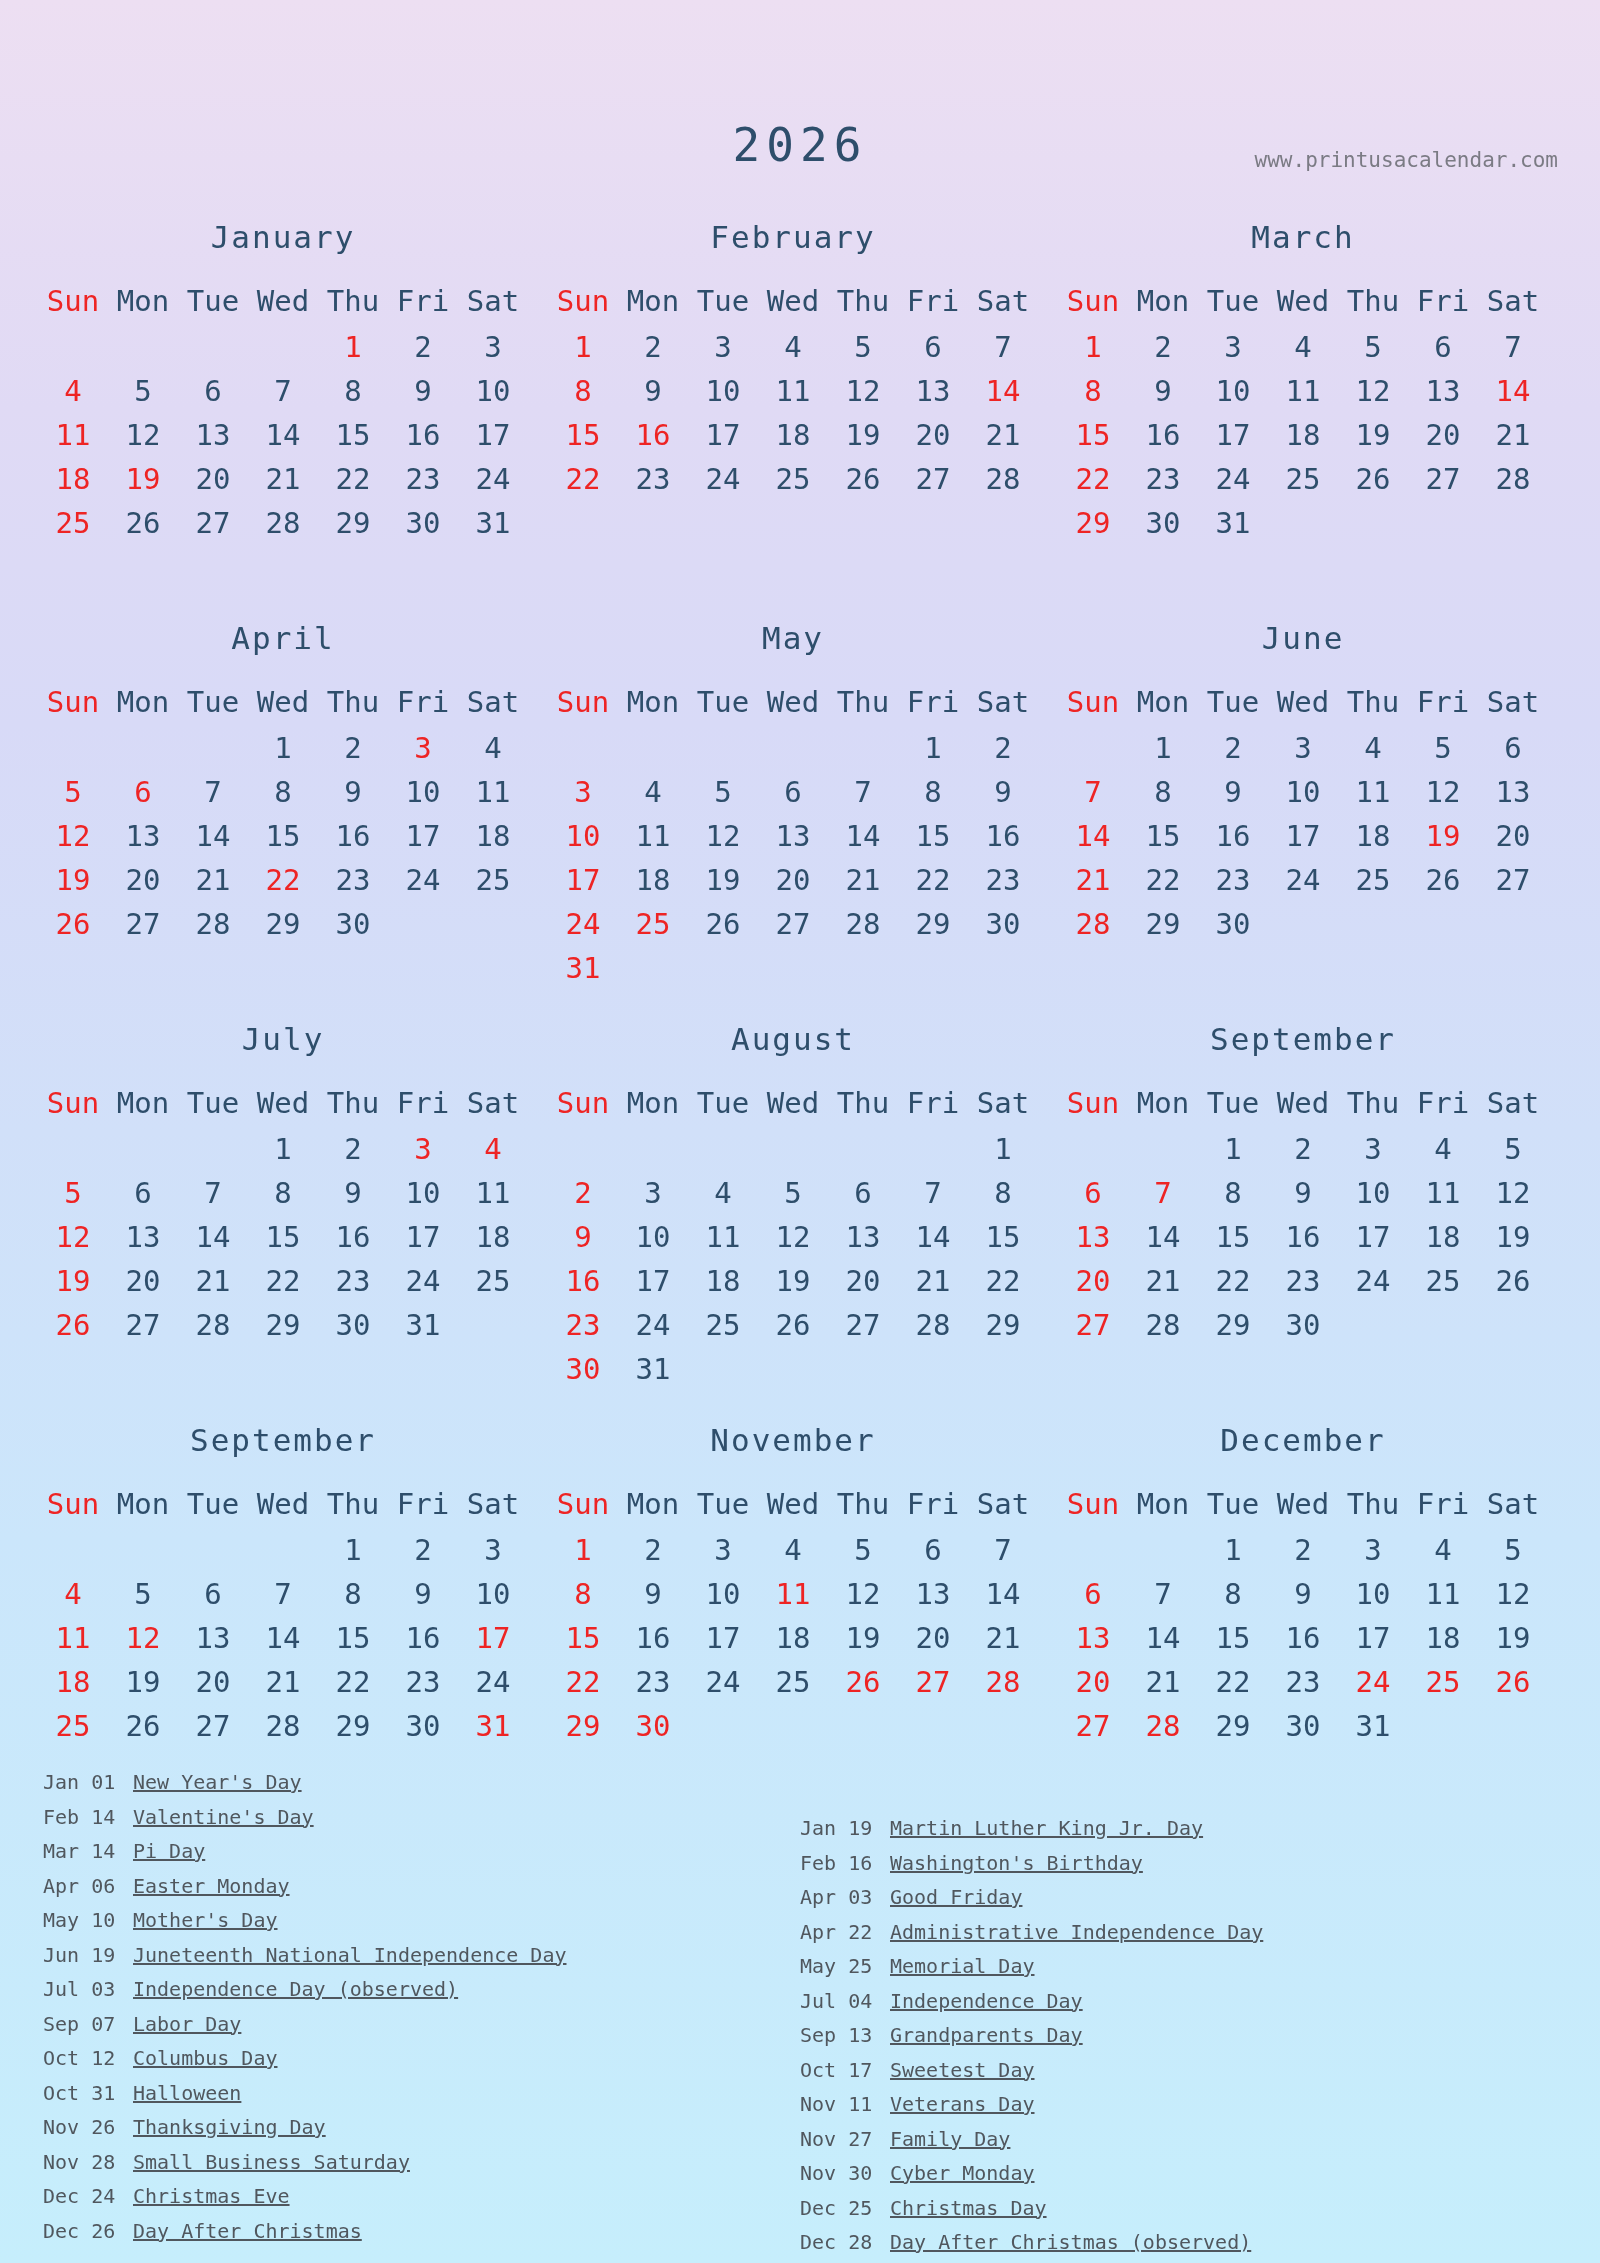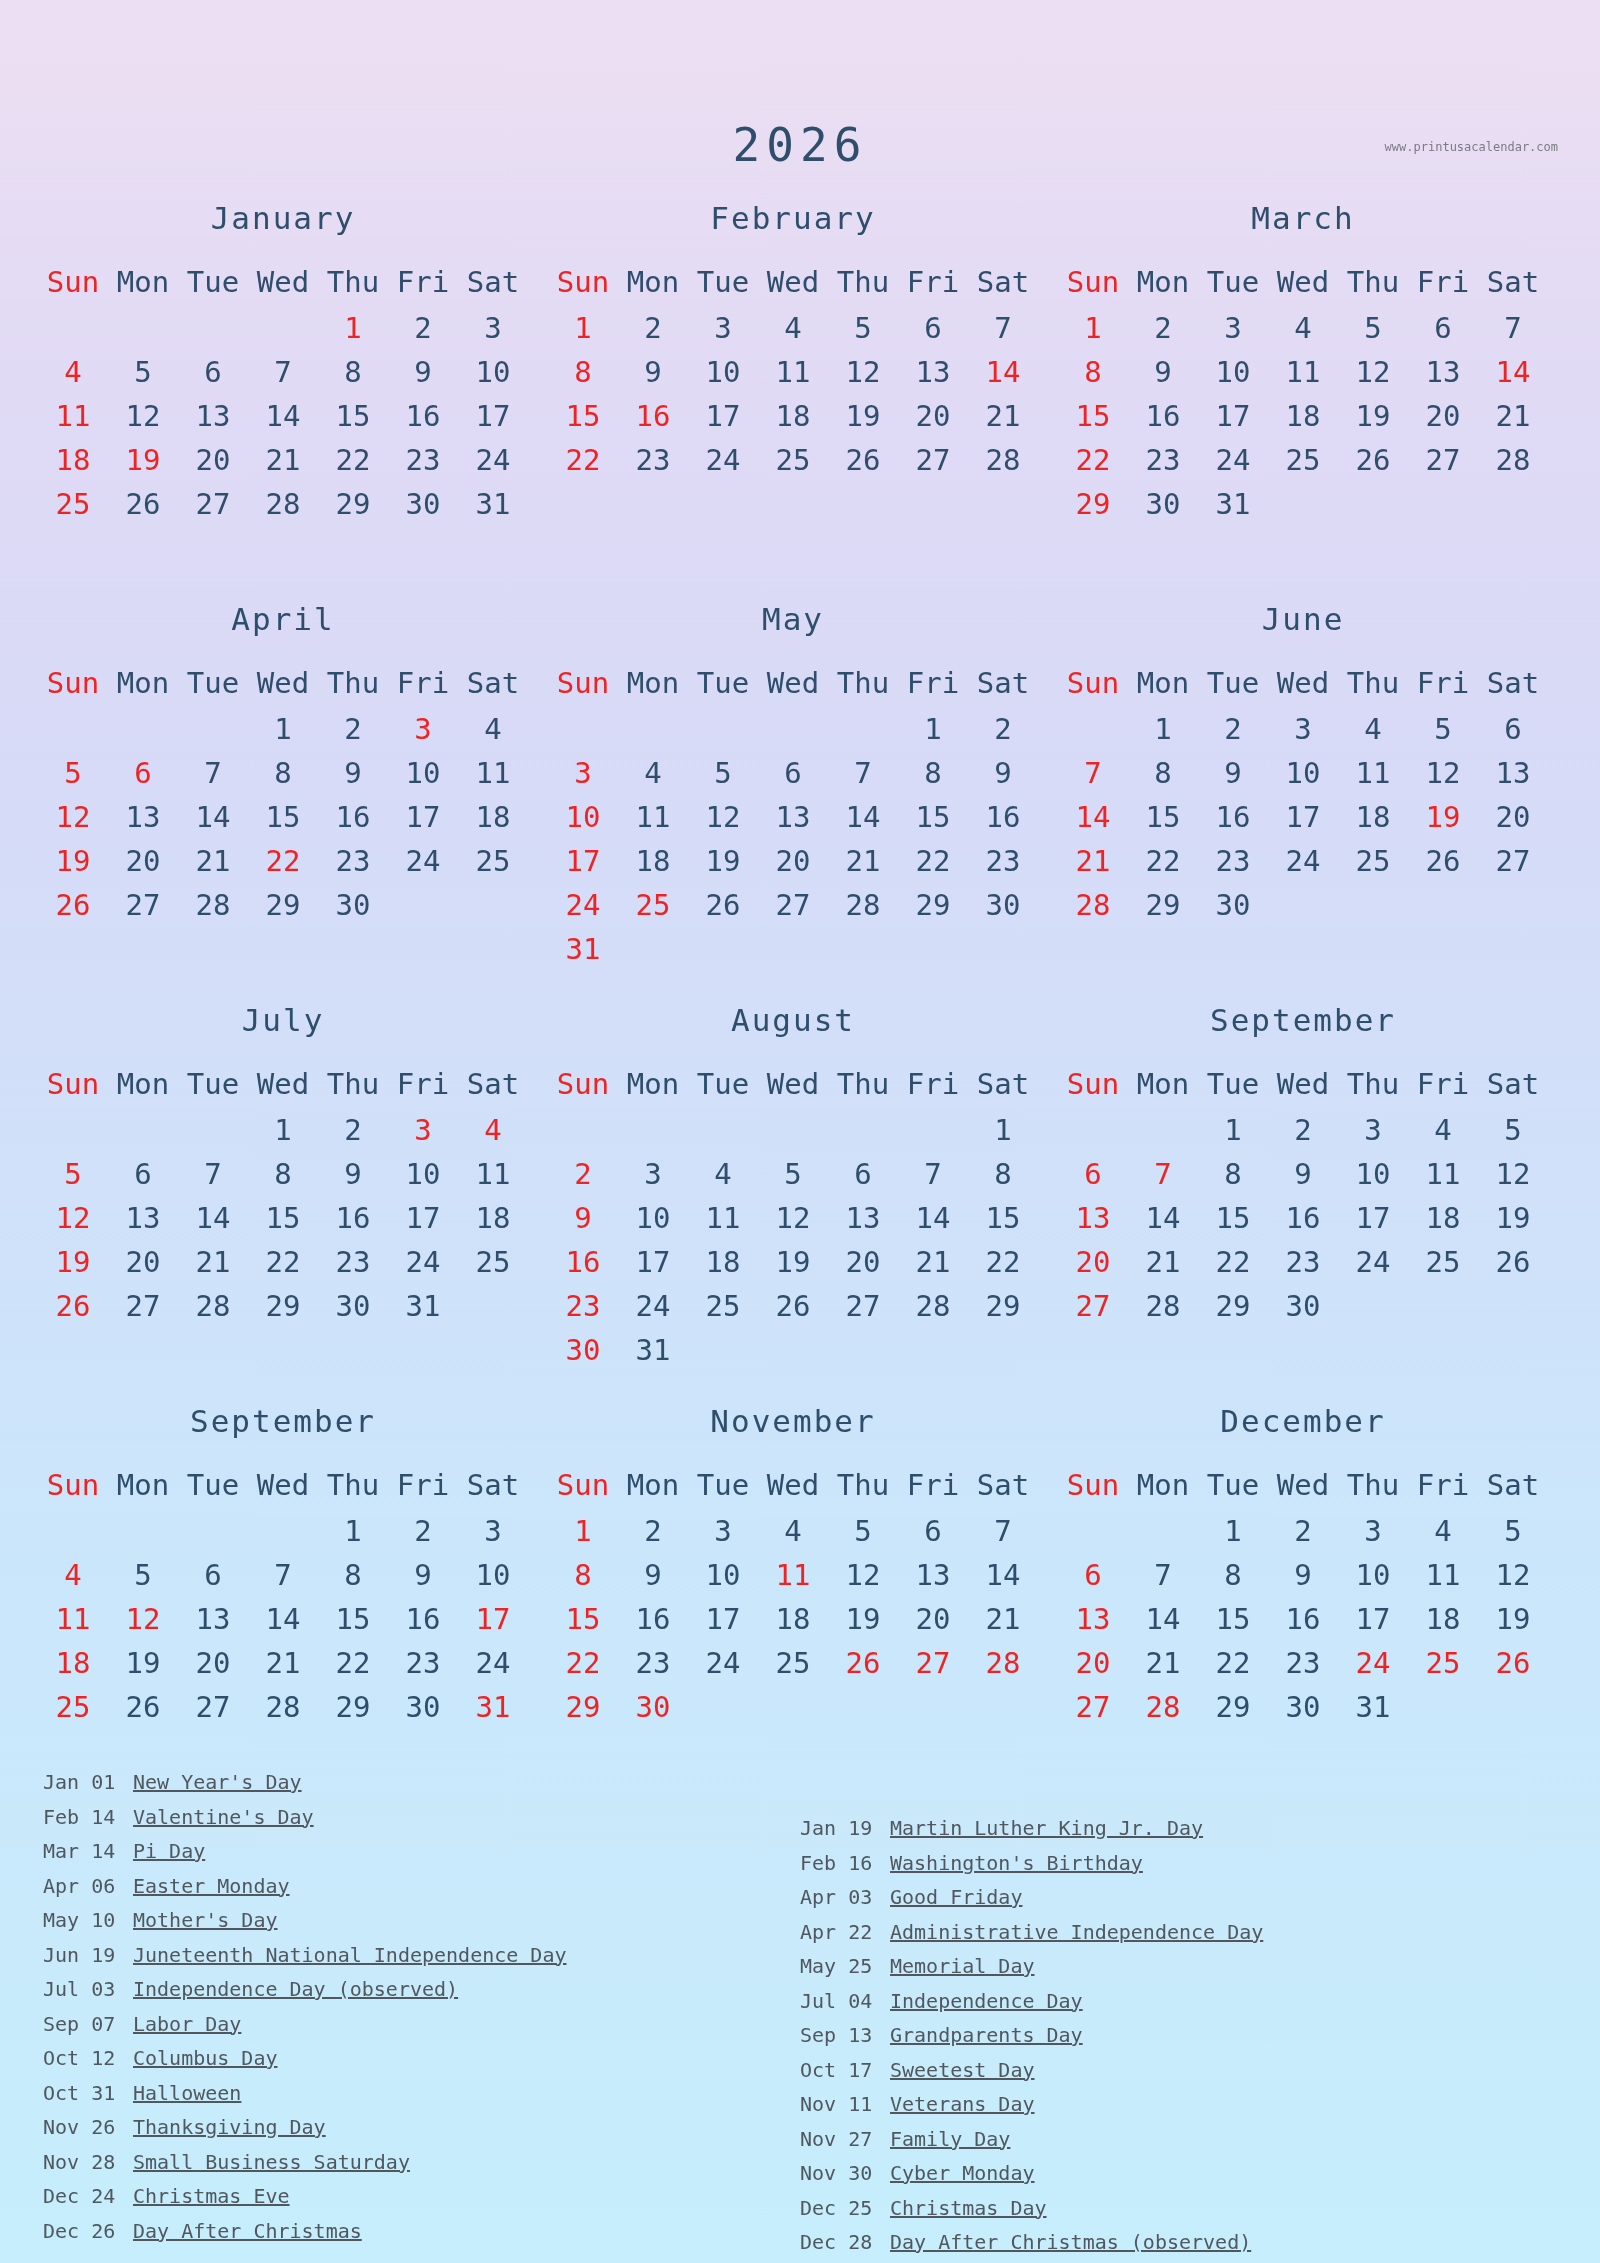--- a/index.html
+++ b/index.html
@@ -23,28 +23,28 @@
     top: 118px;
     left: 0;
     width: 1600px;
     text-align: center;
     font-size: 46px;
     letter-spacing: 6px;
     color: #2e4e6b;
   }
   .site-url {
     position: absolute;
-    top: 140px;
+    top: 148px;
     right: 42px;
-    font-size: 12px;
+    font-size: 21px;
     color: #7b7b84;
   }
   .months-grid {
     position: absolute;
-    top: 198px;
+    top: 217px;
     left: 38px;
     display: grid;
     grid-template-columns: 490px 490px 490px;
     column-gap: 20px;
     grid-auto-rows: 401px;
   }
   .month { width: 490px; }
   .month-title {
     text-align: center;
     font-size: 31px;

